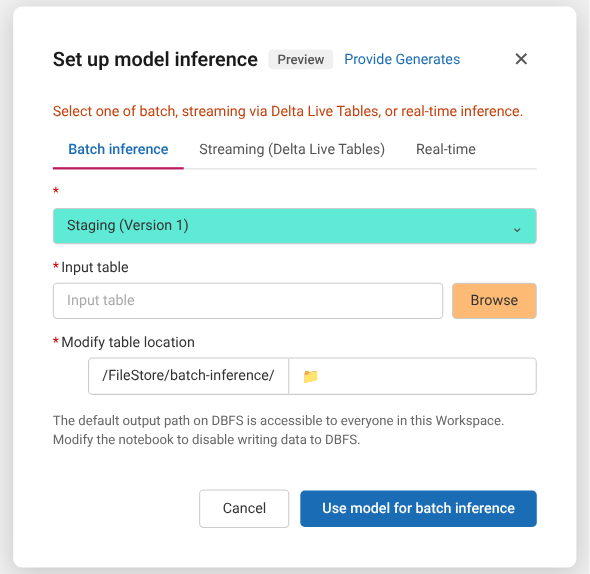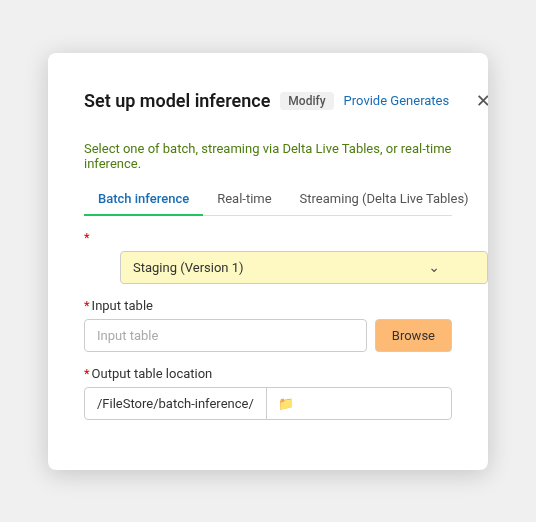--- a/index.html
+++ b/index.html
@@ -14,21 +14,21 @@
       display: flex;
       justify-content: center;
       align-items: center;
       min-height: 100vh;
     }
 
     .modal {
       background: #ffffff;
       border-radius: 8px;
       box-shadow: 0 4px 24px rgba(0,0,0,0.18);
-      width: 440px;
+      width: 512px;
       padding: 16px;
       overflow: hidden;
     }
 
     .modal-header {
       display: flex;
       align-items: center;
       padding: 18px 20px 12px 20px;
       gap: 10px;
       border-bottom: none;
@@ -77,21 +77,21 @@
       border-radius: 4px;
       flex-shrink: 0;
     }
 
     .modal-body {
       padding: 0 20px 20px 20px;
     }
 
     .subtitle {
       font-size: 13px;
-      color: #4d7c0f;
+      color: #c2410c;
       margin-bottom: 12px;
       padding-top: 2px;
       margin-top: 12px;
     }
 
     .tabs {
       display: flex;
       border-bottom: 1px solid #ddd;
       margin-bottom: 14px;
       gap: 0;
@@ -102,21 +102,21 @@
       font-size: 13px;
       color: #555;
       cursor: pointer;
       border-bottom: 2px solid transparent;
       margin-bottom: -1px;
       white-space: nowrap;
     }
 
     .tab.active {
       color: #1a6db5;
-      border-bottom: 2px solid #22c55e;
+      border-bottom: 2px solid #be185d;
       font-weight: 500;
     }
 
     .section-desc {
       font-size: 13px;
       color: #444;
       margin-bottom: 16px;
     }
 
     .field-group {
@@ -142,25 +142,24 @@
       width: 100%;
     }
 
     .select-input {
       width: 100%;
       padding: 8px 36px 8px 12px;
       border: 1px solid #ccc;
       border-radius: 4px;
       font-size: 13px;
       color: #333;
-      background: #fef9c3;
+      background: #5eead4;
       appearance: none;
       cursor: pointer;
       outline: none;
-      margin-left: 36px;
     }
 
     .select-chevron {
       position: absolute;
       right: 12px;
       top: 50%;
       transform: translateY(-50%);
       pointer-events: none;
       color: #555;
       font-size: 14px;
@@ -195,20 +194,21 @@
       color: #333;
       cursor: pointer;
       white-space: nowrap;
     }
 
     .output-table-row {
       display: flex;
       border: 1px solid #ccc;
       border-radius: 4px;
       overflow: hidden;
+      margin-left: 32px;
     }
 
     .output-path {
       padding: 8px 12px;
       font-size: 13px;
       color: #333;
       border-right: 1px solid #ccc;
       flex-shrink: 0;
     }
 
@@ -262,34 +262,34 @@
       font-weight: 500;
     }
   </style>
 </head>
 <body>
 
 <div class="modal">
 
   <div class="modal-header">
     <span class="modal-title">Set up model inference</span>
-    <span class="badge-preview">Modify</span>
+    <span class="badge-preview">Preview</span>
     <a class="link-feedback">Provide Generates</a>
     <span class="header-spacer"></span>
     <button class="close-btn">✕</button>
   </div>
 
   <div class="modal-body">
 
     <p class="subtitle">Select one of batch, streaming via Delta Live Tables, or real-time inference.</p>
 
     <div class="tabs">
       <div class="tab active">Batch inference</div>
+      <div class="tab">Streaming (Delta Live Tables)</div>
       <div class="tab">Real-time</div>
-      <div class="tab">Streaming (Delta Live Tables)</div>
     </div>
 
 
     <div class="field-group">
       <div class="field-label">
         <span class="required-star">*</span>
       </div>
       <div class="select-wrapper">
         <select class="select-input">
           <option>Staging (Version 1)</option>
@@ -305,27 +305,32 @@
       </div>
       <div class="input-with-btn">
         <input class="text-input" type="text" placeholder="Input table" style="">
         <button class="btn-browse">Browse</button>
       </div>
     </div>
 
     <div class="field-group">
       <div class="field-label">
         <span class="required-star">*</span>
-        <span>Output table location</span>
+        <span>Modify table location</span>
       </div>
       <div class="output-table-row">
         <span class="output-path">/FileStore/batch-inference/</span>
         <span class="output-model">
           <span class="folder-icon">📁</span>
         </span>
       </div>
     </div>
 
+    <p class="info-text">The default output path on DBFS is accessible to everyone in this Workspace. Modify the notebook to disable writing data to DBFS.</p>
 
   </div>
 
+  <div class="modal-footer">
+    <button class="btn-cancel">Cancel</button>
+    <button class="btn-primary">Use model for batch inference</button>
+  </div>
 
 </div>
 
 </body></html>

